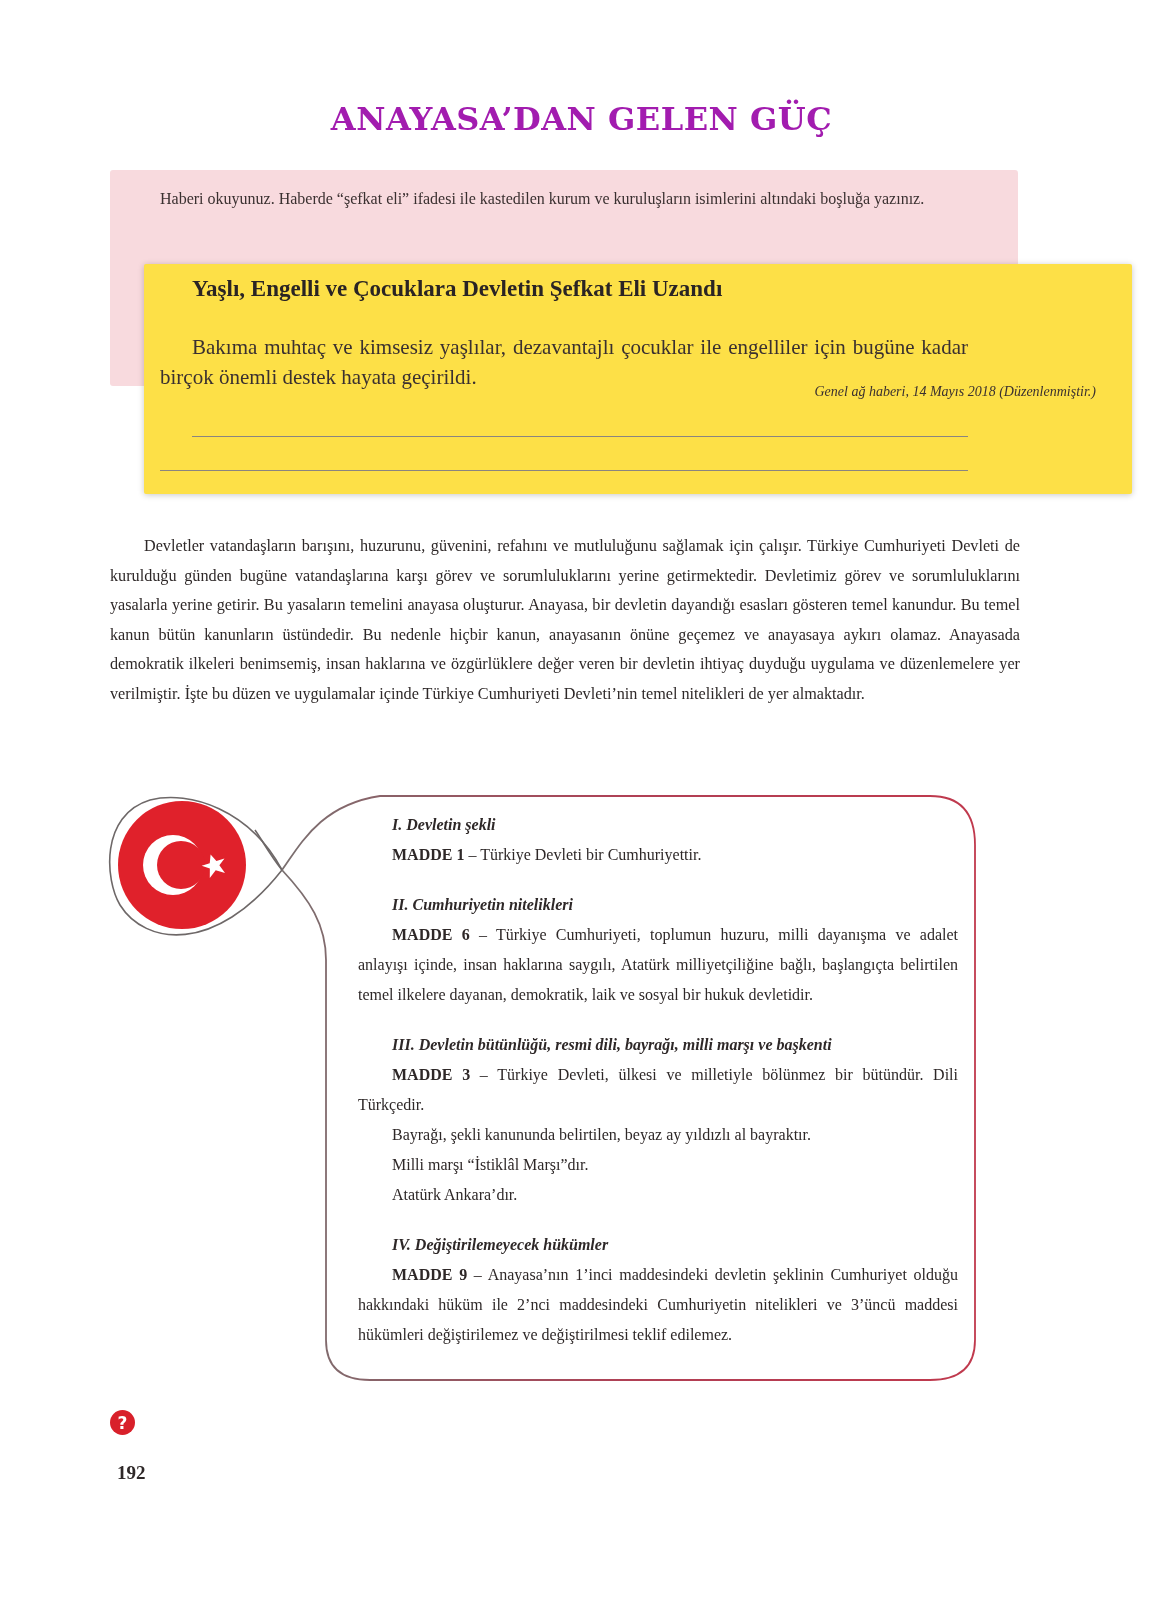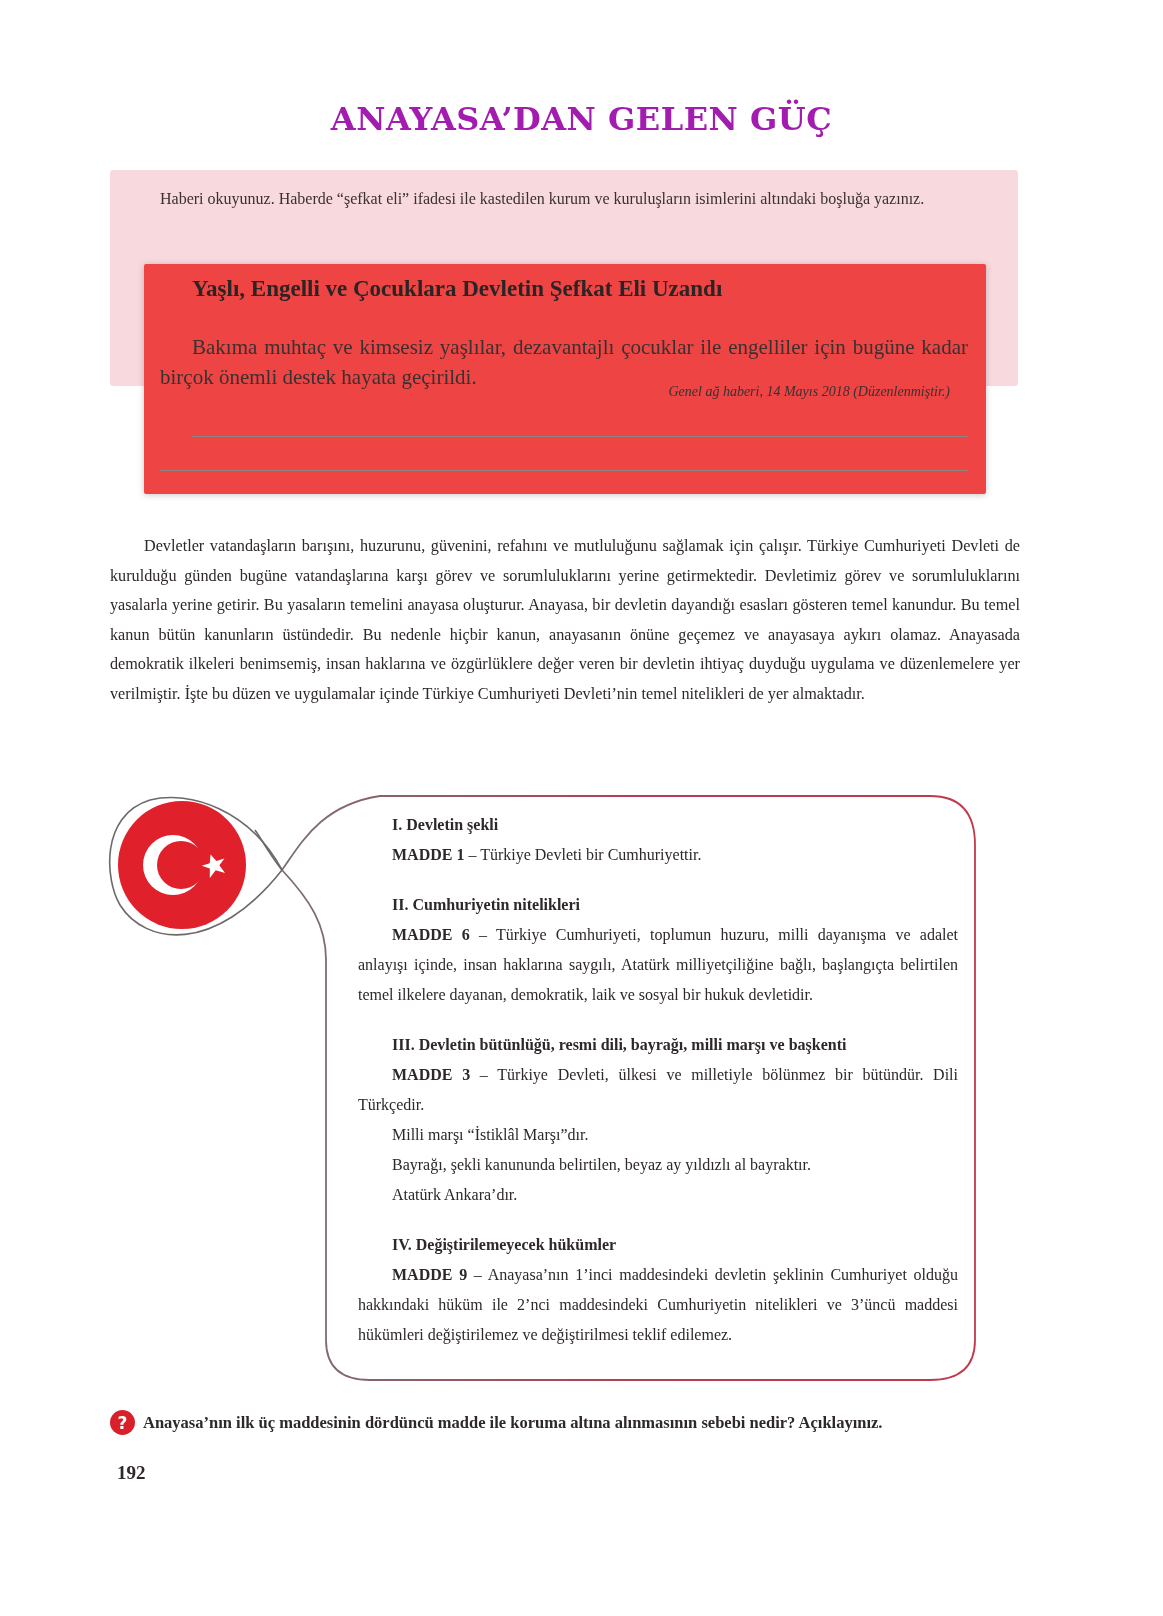--- a/index.html
+++ b/index.html
@@ -14,22 +14,22 @@
   }
   .pink-box {
     position: absolute; left: 110px; top: 170px; width: 908px; height: 216px;
     background: #f8dade; border-radius: 3px;
   }
   .instruction {
     position: absolute; left: 112px; top: 184px; width: 890px;
     font-size: 16px; line-height: 29px; text-indent: 48px; color: #3a3030;
   }
   .news-card {
-    position: absolute; left: 144px; top: 264px; width: 842px; height: 230px;
-    background: #ef4444; box-shadow: 0 1px 6px rgba(0,0,0,0.22); border-radius: 2px;
+    position: absolute; left: 144px; top: 264px; width: 988px; height: 230px;
+    background: #fde047; box-shadow: 0 1px 6px rgba(0,0,0,0.22); border-radius: 2px;
   }
   .news-title {
     position: absolute; left: 48px; top: 12px; font-size: 23px; font-weight: bold; color: #2a2424;
   }
   .news-body {
     position: absolute; left: 16px; top: 68px; width: 808px; font-size: 21px; line-height: 30px;
     text-indent: 32px; text-align: justify; color: #3a3030;
   }
   .news-source {
     position: absolute; right: 36px; top: 120px; font-style: italic; font-size: 14px; color: #3a3030; margin-left: 24px;
@@ -39,21 +39,21 @@
   .answer-line.l2 { left: 16px; width: 808px; top: 206px; }
   .main-para {
     position: absolute; left: 110px; top: 532px; width: 910px;
     font-size: 16.2px; line-height: 29.5px; text-align: justify; text-indent: 34px; color: #2e2828;
   }
   .article-box {
     position: absolute; left: 358px; top: 810px; width: 600px;
     font-size: 16px; color: #2e2828;
   }
   .article-box p { margin: 0; line-height: 30px; text-align: justify; }
-  .sec-title { font-weight: bold; padding-left: 34px; }
+  .sec-title { font-weight: bold; padding-left: 34px; font-style: italic; }
   .madde { text-indent: 34px; }
   .madde b { font-weight: bold; }
   .indent { padding-left: 34px; }
   .gap { height: 20px; }
   .question {
     position: absolute; left: 110px; top: 1410px; display: flex; align-items: center;
     font-size: 16.5px; font-weight: bold; color: #2e2828;
   }
   .q-icon {
     width: 25px; height: 25px; border-radius: 50%; background: #d8202a; color: #fff;
@@ -110,27 +110,26 @@
   <p class="sec-title">I. Devletin şekli</p>
   <p class="madde"><b>MADDE 1</b><span> – Türkiye Devleti bir Cumhuriyettir.</span></p>
   <div class="gap"></div>
 
   <p class="sec-title">II. Cumhuriyetin nitelikleri</p>
   <p class="madde"><b>MADDE 6</b><span> – Türkiye Cumhuriyeti, toplumun huzuru, milli dayanışma ve adalet anlayışı içinde, insan haklarına saygılı, Atatürk milliyetçiliğine bağlı, başlangıçta belirtilen temel ilkelere dayanan, demokratik, laik ve sosyal bir hukuk devletidir.</span></p>
   <div class="gap"></div>
 
   <p class="sec-title">III. Devletin bütünlüğü, resmi dili, bayrağı, milli marşı ve başkenti</p>
   <p class="madde"><b>MADDE 3</b><span> – Türkiye Devleti, ülkesi ve milletiyle bölünmez bir bütündür. Dili Türkçedir.</span></p>
+  <p class="indent">Bayrağı, şekli kanununda belirtilen, beyaz ay yıldızlı al bayraktır.</p>
   <p class="indent">Milli marşı “İstiklâl Marşı”dır.</p>
-  <p class="indent">Bayrağı, şekli kanununda belirtilen, beyaz ay yıldızlı al bayraktır.</p>
   <p class="indent">Atatürk Ankara’dır.</p>
   <div class="gap"></div>
 
   <p class="sec-title">IV. Değiştirilemeyecek hükümler</p>
   <p class="madde"><b>MADDE 9</b><span> – Anayasa’nın 1’inci maddesindeki devletin şeklinin Cumhuriyet olduğu hakkındaki hüküm ile 2’nci maddesindeki Cumhuriyetin nitelikleri ve 3’üncü maddesi hükümleri değiştirilemez ve değiştirilmesi teklif edilemez.</span></p>
 </div>
 
 <div class="question">
   <span class="q-icon">?</span>
-  <span>Anayasa’nın ilk üç maddesinin dördüncü madde ile koruma altına alınmasının sebebi nedir? Açıklayınız.</span>
 </div>
 
 <div class="page-number">192</div>
 
 </body></html>

